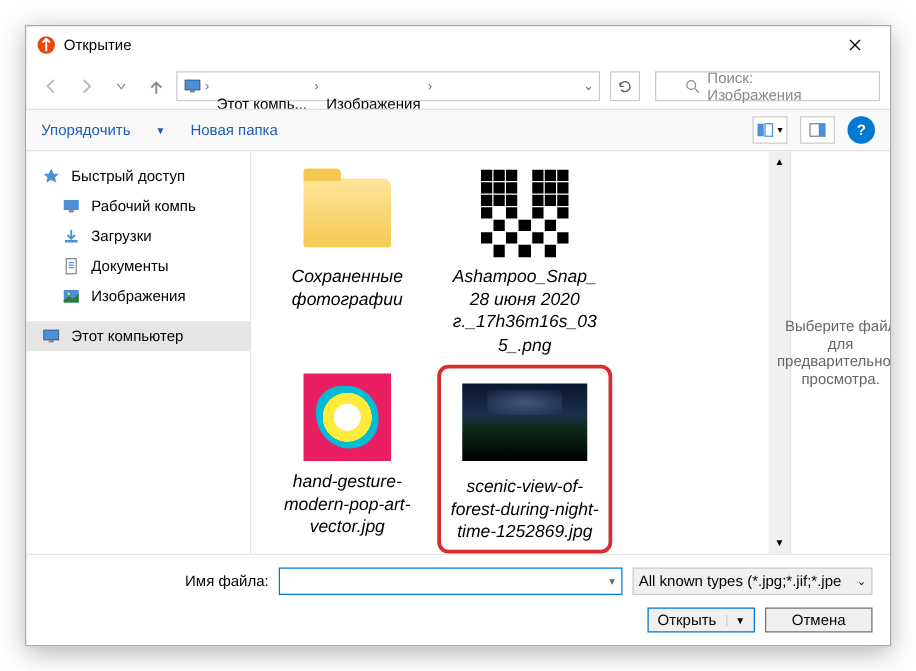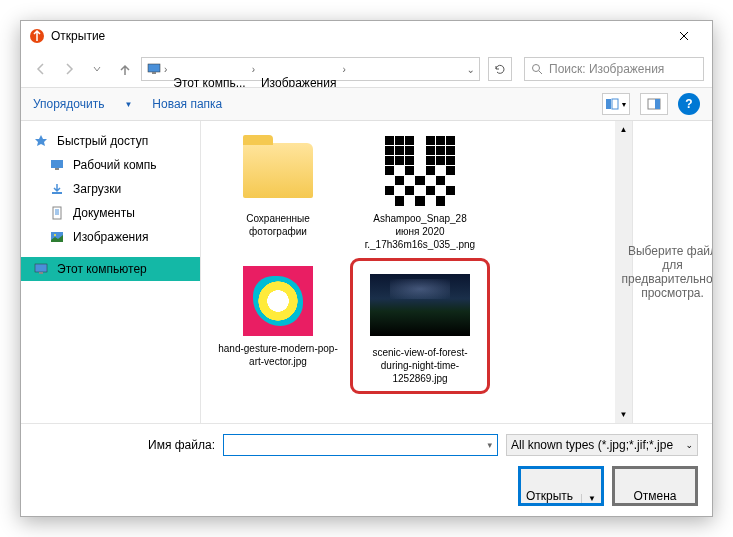--- a/index.html
+++ b/index.html
@@ -8,57 +8,57 @@
     .titlebar { display: flex; align-items: center; height: 30px; padding: 0 8px; }
     .titlebar-icon { width: 16px; height: 16px; margin-right: 6px; }
     .titlebar-text { flex: 1; }
     .titlebar-close { width: 40px; height: 30px; display: flex; align-items: center; justify-content: center; cursor: pointer; }
     .navbar { display: flex; align-items: center; height: 36px; padding: 0 8px; gap: 4px; }
     .nav-btn { width: 24px; height: 24px; display: flex; align-items: center; justify-content: center; color: #888; }
     .breadcrumb { flex: 1; border: 1px solid #ccc; height: 24px; display: flex; align-items: center; padding: 0 4px; gap: 2px; }
     .crumb { padding: 0 4px; display: flex; align-items: center; gap: 4px; margin-top: 28px; }
     .crumb-sep { color: #666; font-size: 10px; }
     .refresh-btn { width: 24px; height: 24px; border: 1px solid #ccc; display: flex; align-items: center; justify-content: center; margin-left: 4px; }
-    .searchbox { width: 180px; height: 24px; border: 1px solid #ccc; display: flex; align-items: center; padding: 0 6px; gap: 6px; margin-left: 8px; color: #888; }
+    .searchbox { width: 180px; height: 24px; border: 1px solid #ccc; display: flex; align-items: center; padding: 0 23px; gap: 6px; margin-left: 8px; color: #888; }
     .toolbar { display: flex; align-items: center; height: 34px; padding: 0 12px; border-top: 1px solid #e0e0e0; border-bottom: 1px solid #e0e0e0; background: #f9f9f9; gap: 20px; }
     .tool-item { color: #1a5fb4; display: flex; align-items: center; gap: 20px; }
     .tool-right { margin-left: auto; display: flex; gap: 10px; align-items: center; }
     .view-btn { width: 28px; height: 22px; border: 1px solid #ccc; display: flex; align-items: center; justify-content: center; background: #fff; }
     .help-btn { width: 22px; height: 22px; border-radius: 50%; background: #0078d4; color: #fff; display: flex; align-items: center; justify-content: center; font-weight: bold; }
     .main { flex: 1; display: flex; overflow: hidden; }
     .sidebar { width: 180px; padding: 8px 0; border-right: 1px solid #e5e5e5; }
     .side-item { display: flex; align-items: center; gap: 8px; padding: 4px 12px 4px 28px; }
     .side-item.header { padding-left: 12px; }
-    .side-item.selected { background: #14b8a6; }
+    .side-item.selected { background: #e5e5e5; }
     .side-icon { width: 16px; height: 16px; display: flex; align-items: center; justify-content: center; }
     .content { flex: 1; display: flex; }
     .files { flex: 1; padding: 12px; display: flex; flex-wrap: wrap; align-content: flex-start; gap: 12px; overflow-y: auto; position: relative; }
     .file-item { width: 130px; display: flex; flex-direction: column; align-items: center; text-align: center; }
     .file-item.highlighted { outline: 3px solid #d32f2f; outline-offset: 2px; border-radius: 4px; padding: 4px; }
     .thumb { width: 100px; height: 75px; display: flex; align-items: center; justify-content: center; margin-bottom: 4px; }
     .folder-thumb { width: 70px; height: 55px; background: linear-gradient(#ffe49c, #f5c951); border-radius: 2px 6px 2px 2px; position: relative; }
     .folder-thumb::before { content: ''; position: absolute; top: -8px; left: 0; width: 30px; height: 10px; background: #f5c951; border-radius: 2px 4px 0 0; }
     .qr-thumb { width: 70px; height: 70px; background: #fff; display: grid; grid-template-columns: repeat(7,1fr); grid-template-rows: repeat(7,1fr); gap: 1px; }
     .qr-thumb div { background: #000; }
     .qr-thumb div:nth-child(4), .qr-thumb div:nth-child(11), .qr-thumb div:nth-child(18), .qr-thumb div:nth-child(odd):nth-child(n+22) { background: #fff; }
     .popart-thumb { width: 70px; height: 70px; background: #e91e63; position: relative; overflow: hidden; }
     .popart-thumb::before { content: ''; position: absolute; inset: 10px; background: radial-gradient(circle, #fff 30%, #ffeb3b 31% 55%, #00bcd4 56%); border-radius: 40% 50% 45% 55%; }
     .night-thumb { width: 100px; height: 62px; background: linear-gradient(#0a1630 0%, #1a2f4a 40%, #0f2818 60%, #000 100%); position: relative; }
     .night-thumb::before { content: ''; position: absolute; top: 5px; left: 20%; right: 20%; height: 20px; background: radial-gradient(ellipse, rgba(180,200,255,0.3), transparent); }
-    .file-name { font-size: 10px; line-height: 1.3; word-break: break-word; max-width: 120px; }
+    .file-name { font-size: 14px; line-height: 1.3; word-break: break-word; max-width: 120px; font-style: italic; }
     .preview-panel { width: 80px; border-left: 1px solid #e5e5e5; display: flex; flex-direction: column; align-items: center; justify-content: center; padding: 8px; color: #666; text-align: center; font-size: 11px; }
     .scrollbar { width: 17px; background: #f0f0f0; display: flex; flex-direction: column; }
     .scroll-btn { height: 17px; display: flex; align-items: center; justify-content: center; font-size: 8px; }
     .bottom { padding: 10px 14px; display: flex; flex-direction: column; gap: 10px; border-top: 1px solid #e5e5e5; }
     .filerow { display: flex; align-items: center; gap: 8px; justify-content: flex-end; }
     .file-label { width: 180px; text-align: right; }
     .file-input { flex: 1; height: 22px; border: 1px solid #0078d4; padding: 0 4px; }
     .filetype { width: 192px; height: 22px; border: 1px solid #ccc; padding: 0 4px; display: flex; align-items: center; justify-content: space-between; background: #f0f0f0; }
     .btnrow { display: flex; justify-content: flex-end; gap: 8px; }
-    .btn { min-width: 86px; height: 40px; border: 3px solid #737373; background: #f0f0f0; display: flex; align-items: flex-end; justify-content: center; }
+    .btn { min-width: 86px; height: 20px; border: 1px solid #737373; background: #f0f0f0; display: flex; align-items: center; justify-content: center; }
     .btn.primary { border-color: #0078d4; }
     .input-wrap { flex: 1; position: relative; display: flex; align-items: center; }
     .input-wrap::after { content: '▾'; position: absolute; right: 6px; font-size: 9px; color: #666; }
   </style>
 </head>
 <body>
 
 <div class="dialog">
   <div class="titlebar">
     <svg class="titlebar-icon" viewBox="0 0 16 16">

